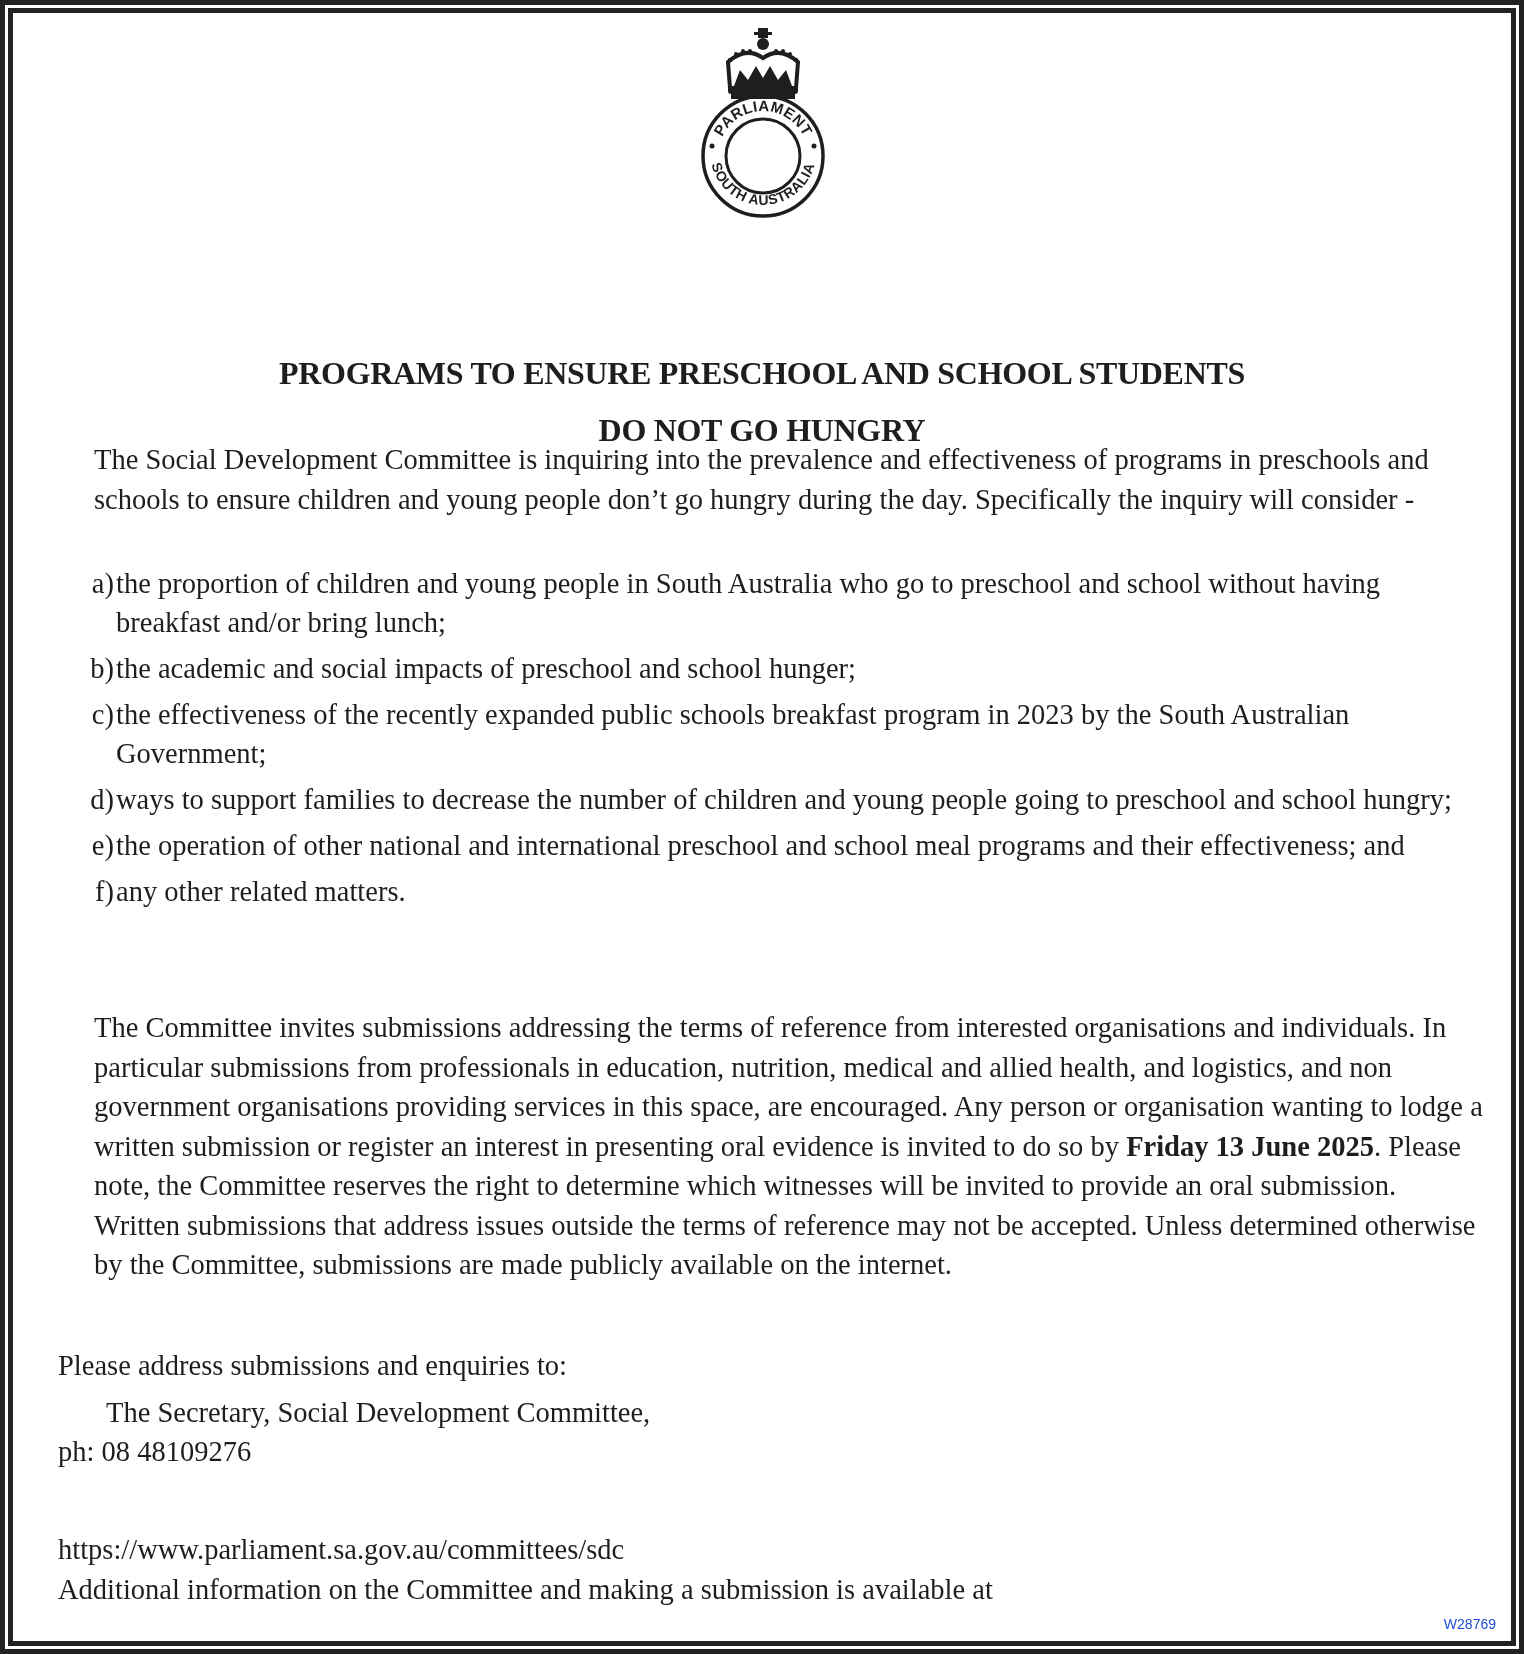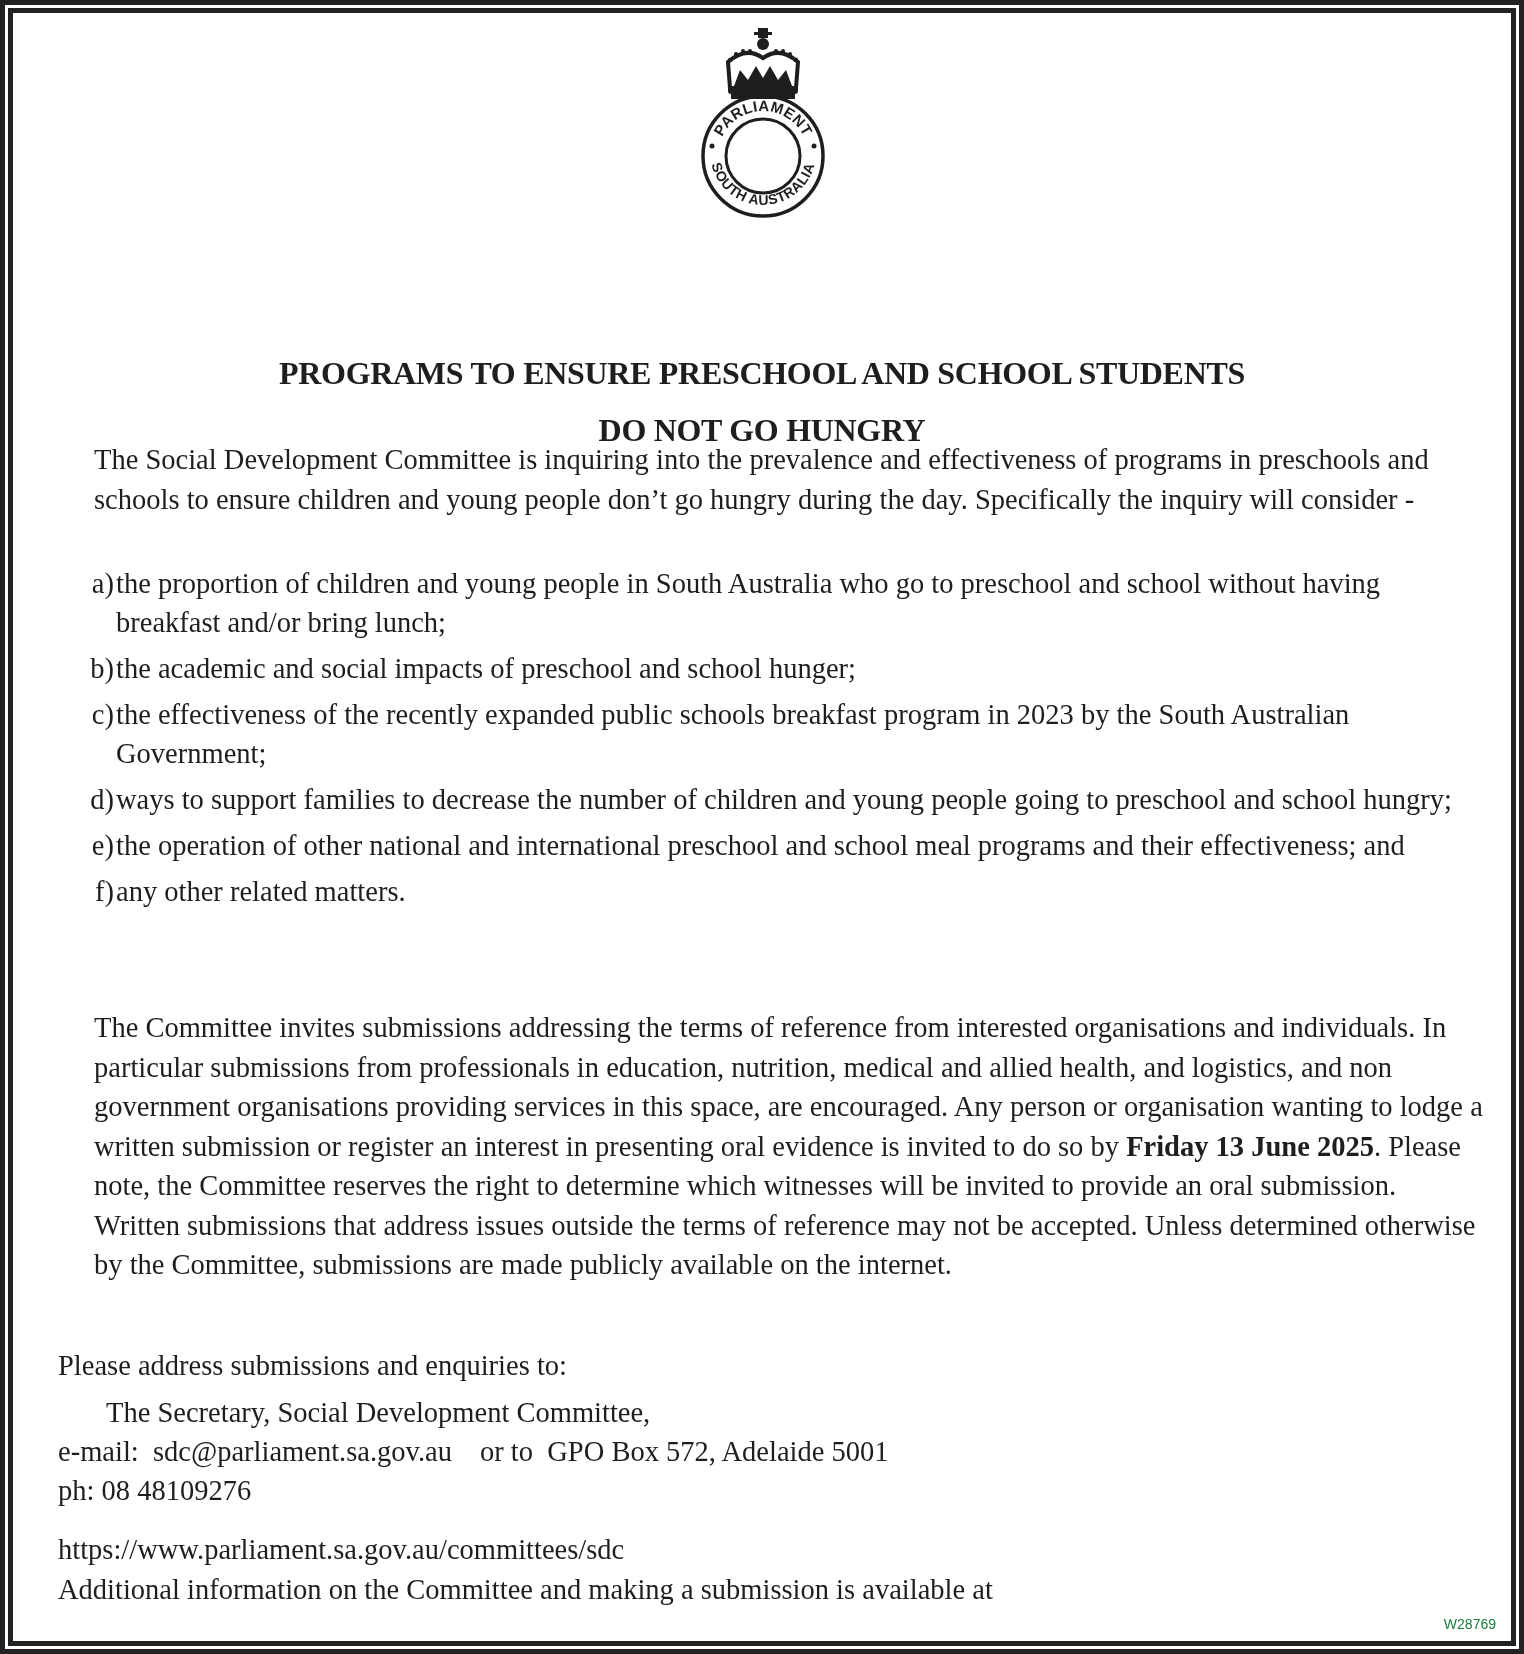--- a/index.html
+++ b/index.html
@@ -31,21 +31,21 @@
     .list { position: absolute; left: 58px; right: 36px; top: 564px; font-size: 28.5px; line-height: 39px; }
     .list-item { display: flex; margin-bottom: 7px; }
     .list-marker { width: 58px; text-align: right; padding-right: 2px; box-sizing: border-box; flex: none; }
     .list-text { flex: 1; }
     .para2 { top: 1008px; line-height: 39.5px; }
     .contact { position: absolute; left: 58px; top: 1346px; font-size: 28.5px; line-height: 39px; }
     .contact .gap { margin-top: 8px; margin-left: 48px; }
     .more { position: absolute; left: 58px; top: 1530px; font-size: 28.5px; line-height: 40px; }
     .code {
       position: absolute; right: 28px; bottom: 22px;
-      font-family: "Liberation Sans", "DejaVu Sans", sans-serif; font-size: 14px; color: #15803d; text-align: center;
+      font-family: "Liberation Sans", "DejaVu Sans", sans-serif; font-size: 14px; color: #1d4ed8; text-align: center;
     }
     .spacer { display: inline-block; width: 28px; }
     b { font-weight: bold; }
   </style>
 </head>
 <body>
 
 <div class="outer-frame"></div>
 <div class="inner-frame"></div>
 
@@ -121,23 +121,20 @@
       <span class="list-text">any other related matters.</span>
     </div>
   </div>
 
   <div class="body-text para2"><span>The Committee invites submissions addressing the terms of reference from interested organisations and individuals. In particular submissions from professionals in education, nutrition, medical and allied health, and logistics, and non government organisations providing services in this space, are encouraged. Any person or organisation wanting to lodge a written submission or register an interest in presenting oral evidence is invited to do so by </span><b>Friday 13 June 2025</b><span>. Please note, the Committee reserves the right to determine which witnesses will be invited to provide an oral submission. Written submissions that address issues outside the terms of reference may not be accepted. Unless determined otherwise by the Committee, submissions are made publicly available on the internet.</span></div>
 
   <div class="contact">
     <div>Please address submissions and enquiries to:</div>
     <div class="gap">The Secretary, Social Development Committee,</div>
     <div>
-      <span>e-mail:</span>&nbsp;&nbsp;<span>sdc@parliament.sa.gov.au</span><span class="spacer"></span><span>or to</span>&nbsp;&nbsp;<span>GPO Box 572, Adelaide 5001</span>
-    </div>
-    <div>
       <span>ph:</span> <span>08 48109276</span>
     </div>
   </div>
 
   <div class="more">
     <div>https://www.parliament.sa.gov.au/committees/sdc</div>
     <div>Additional information on the Committee and making a submission is available at</div>
   </div>
 
   <div class="code">W28769</div>

